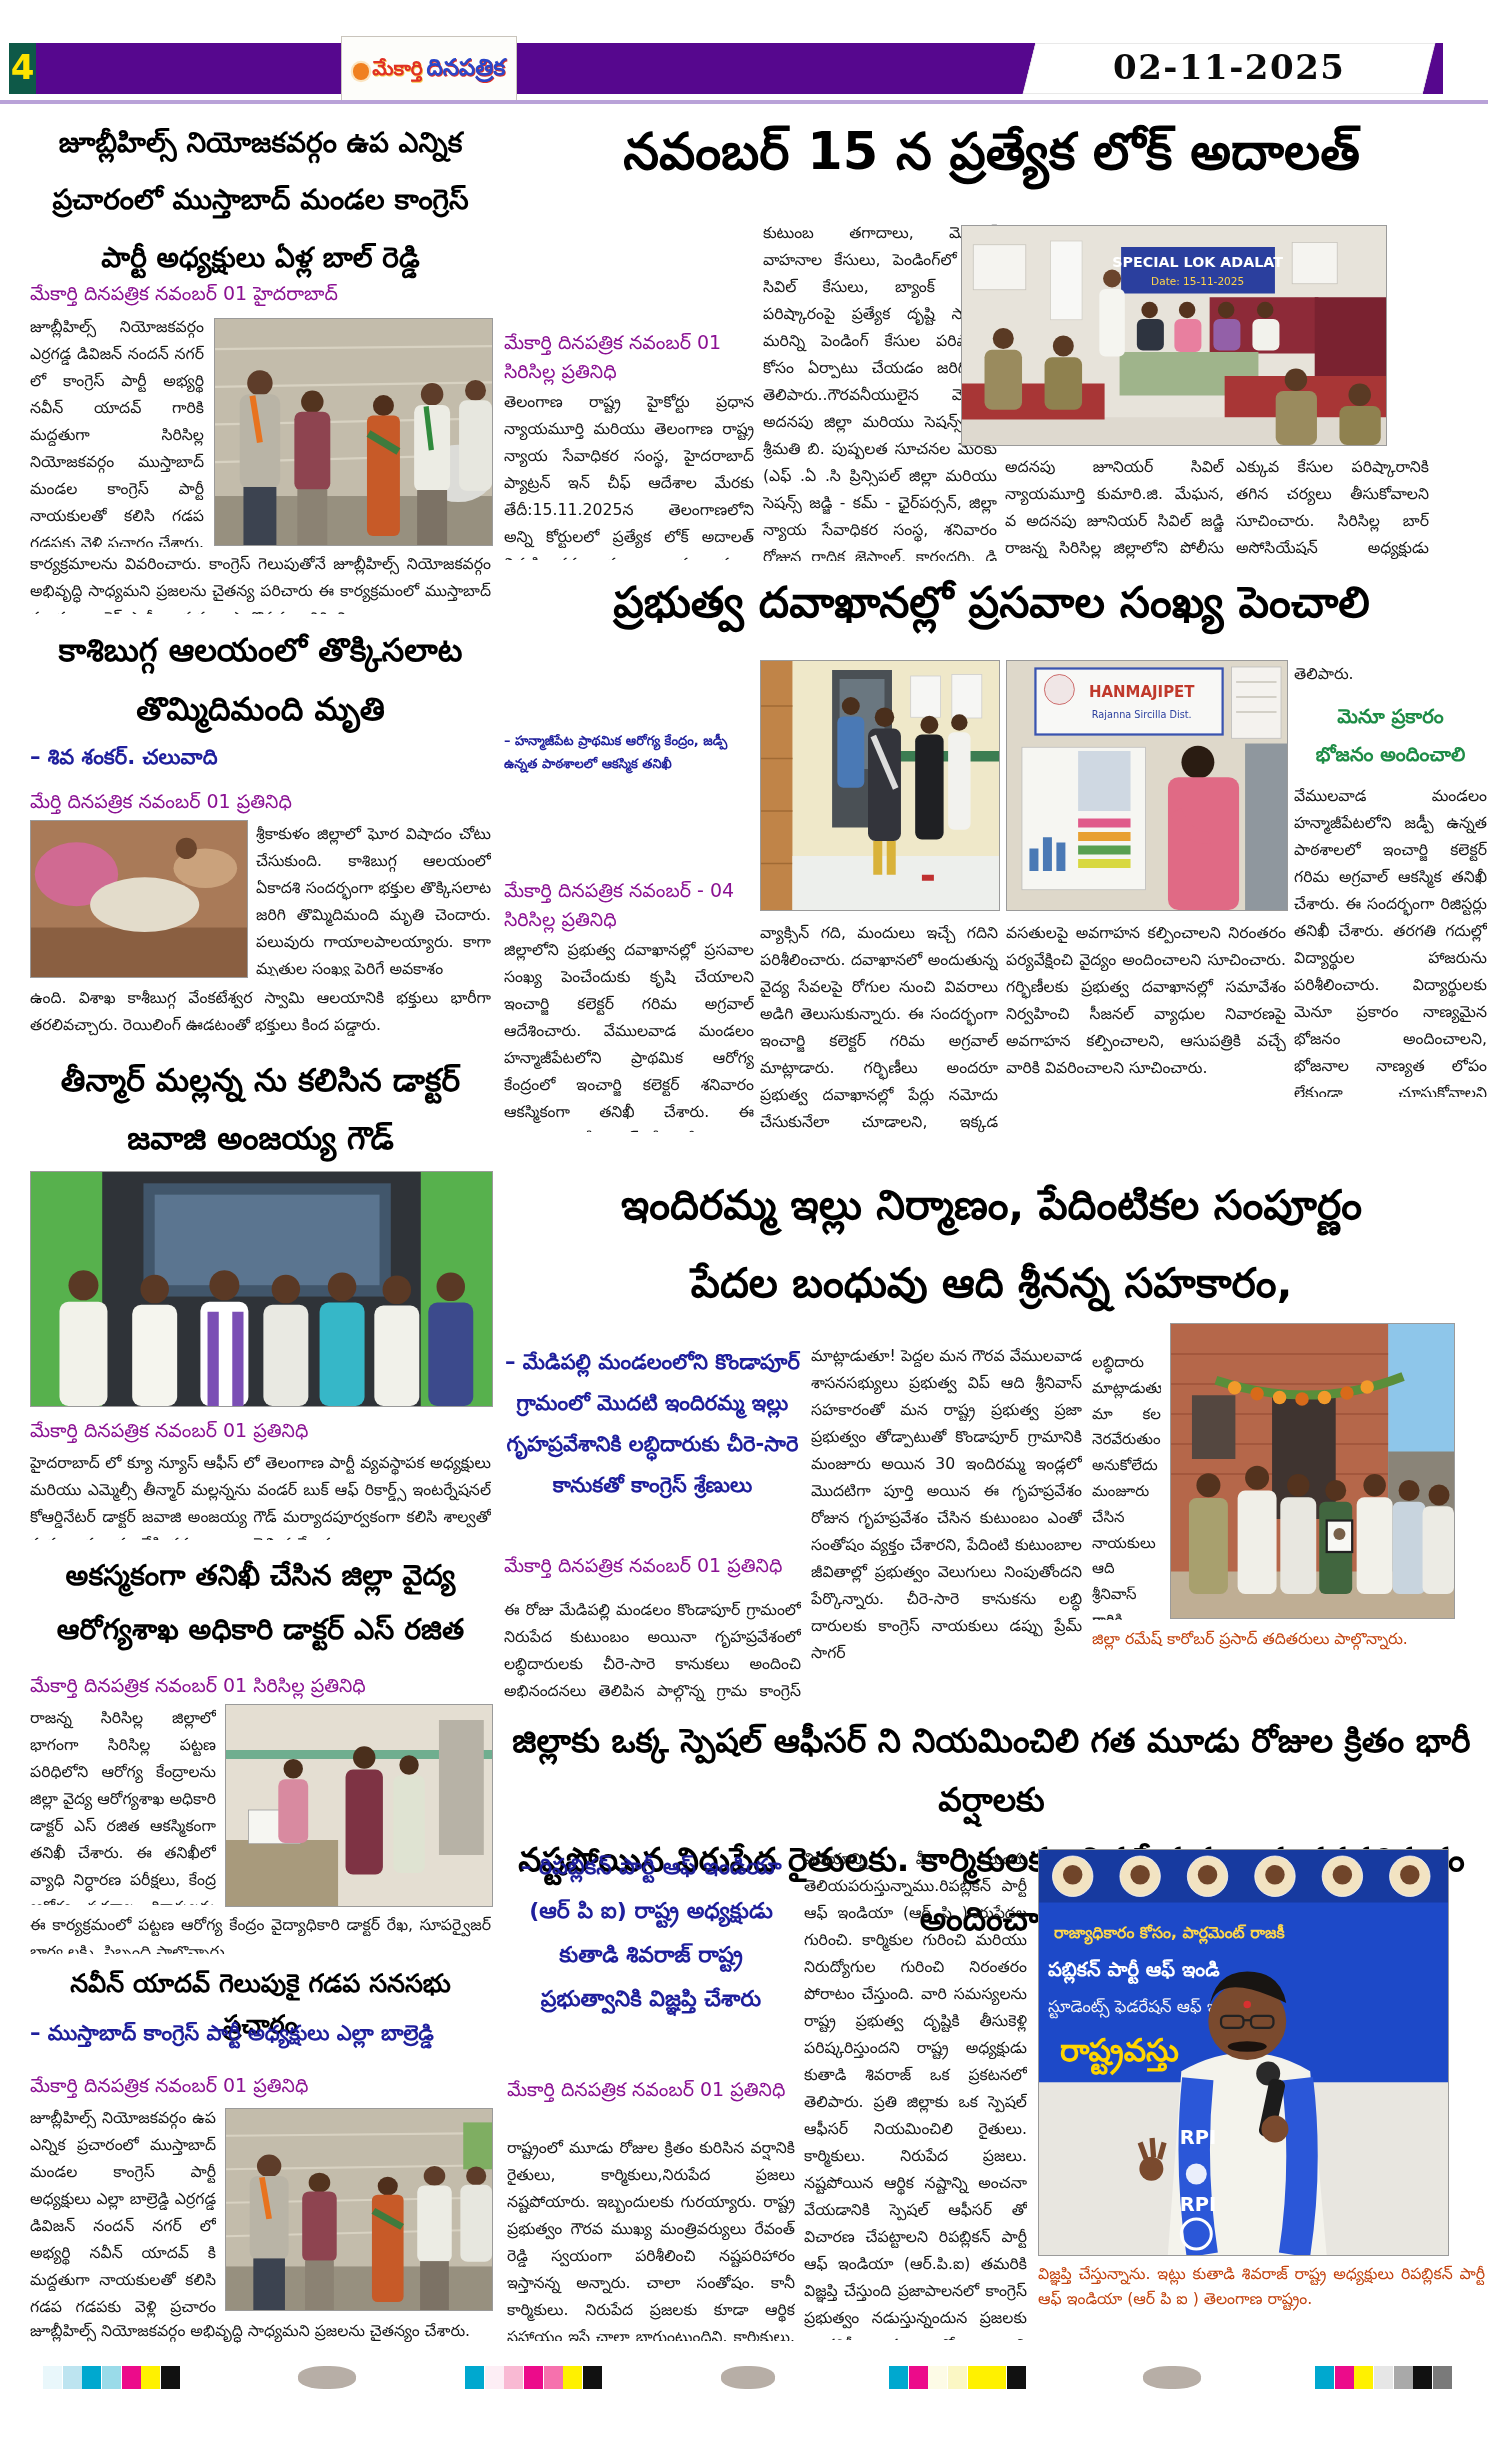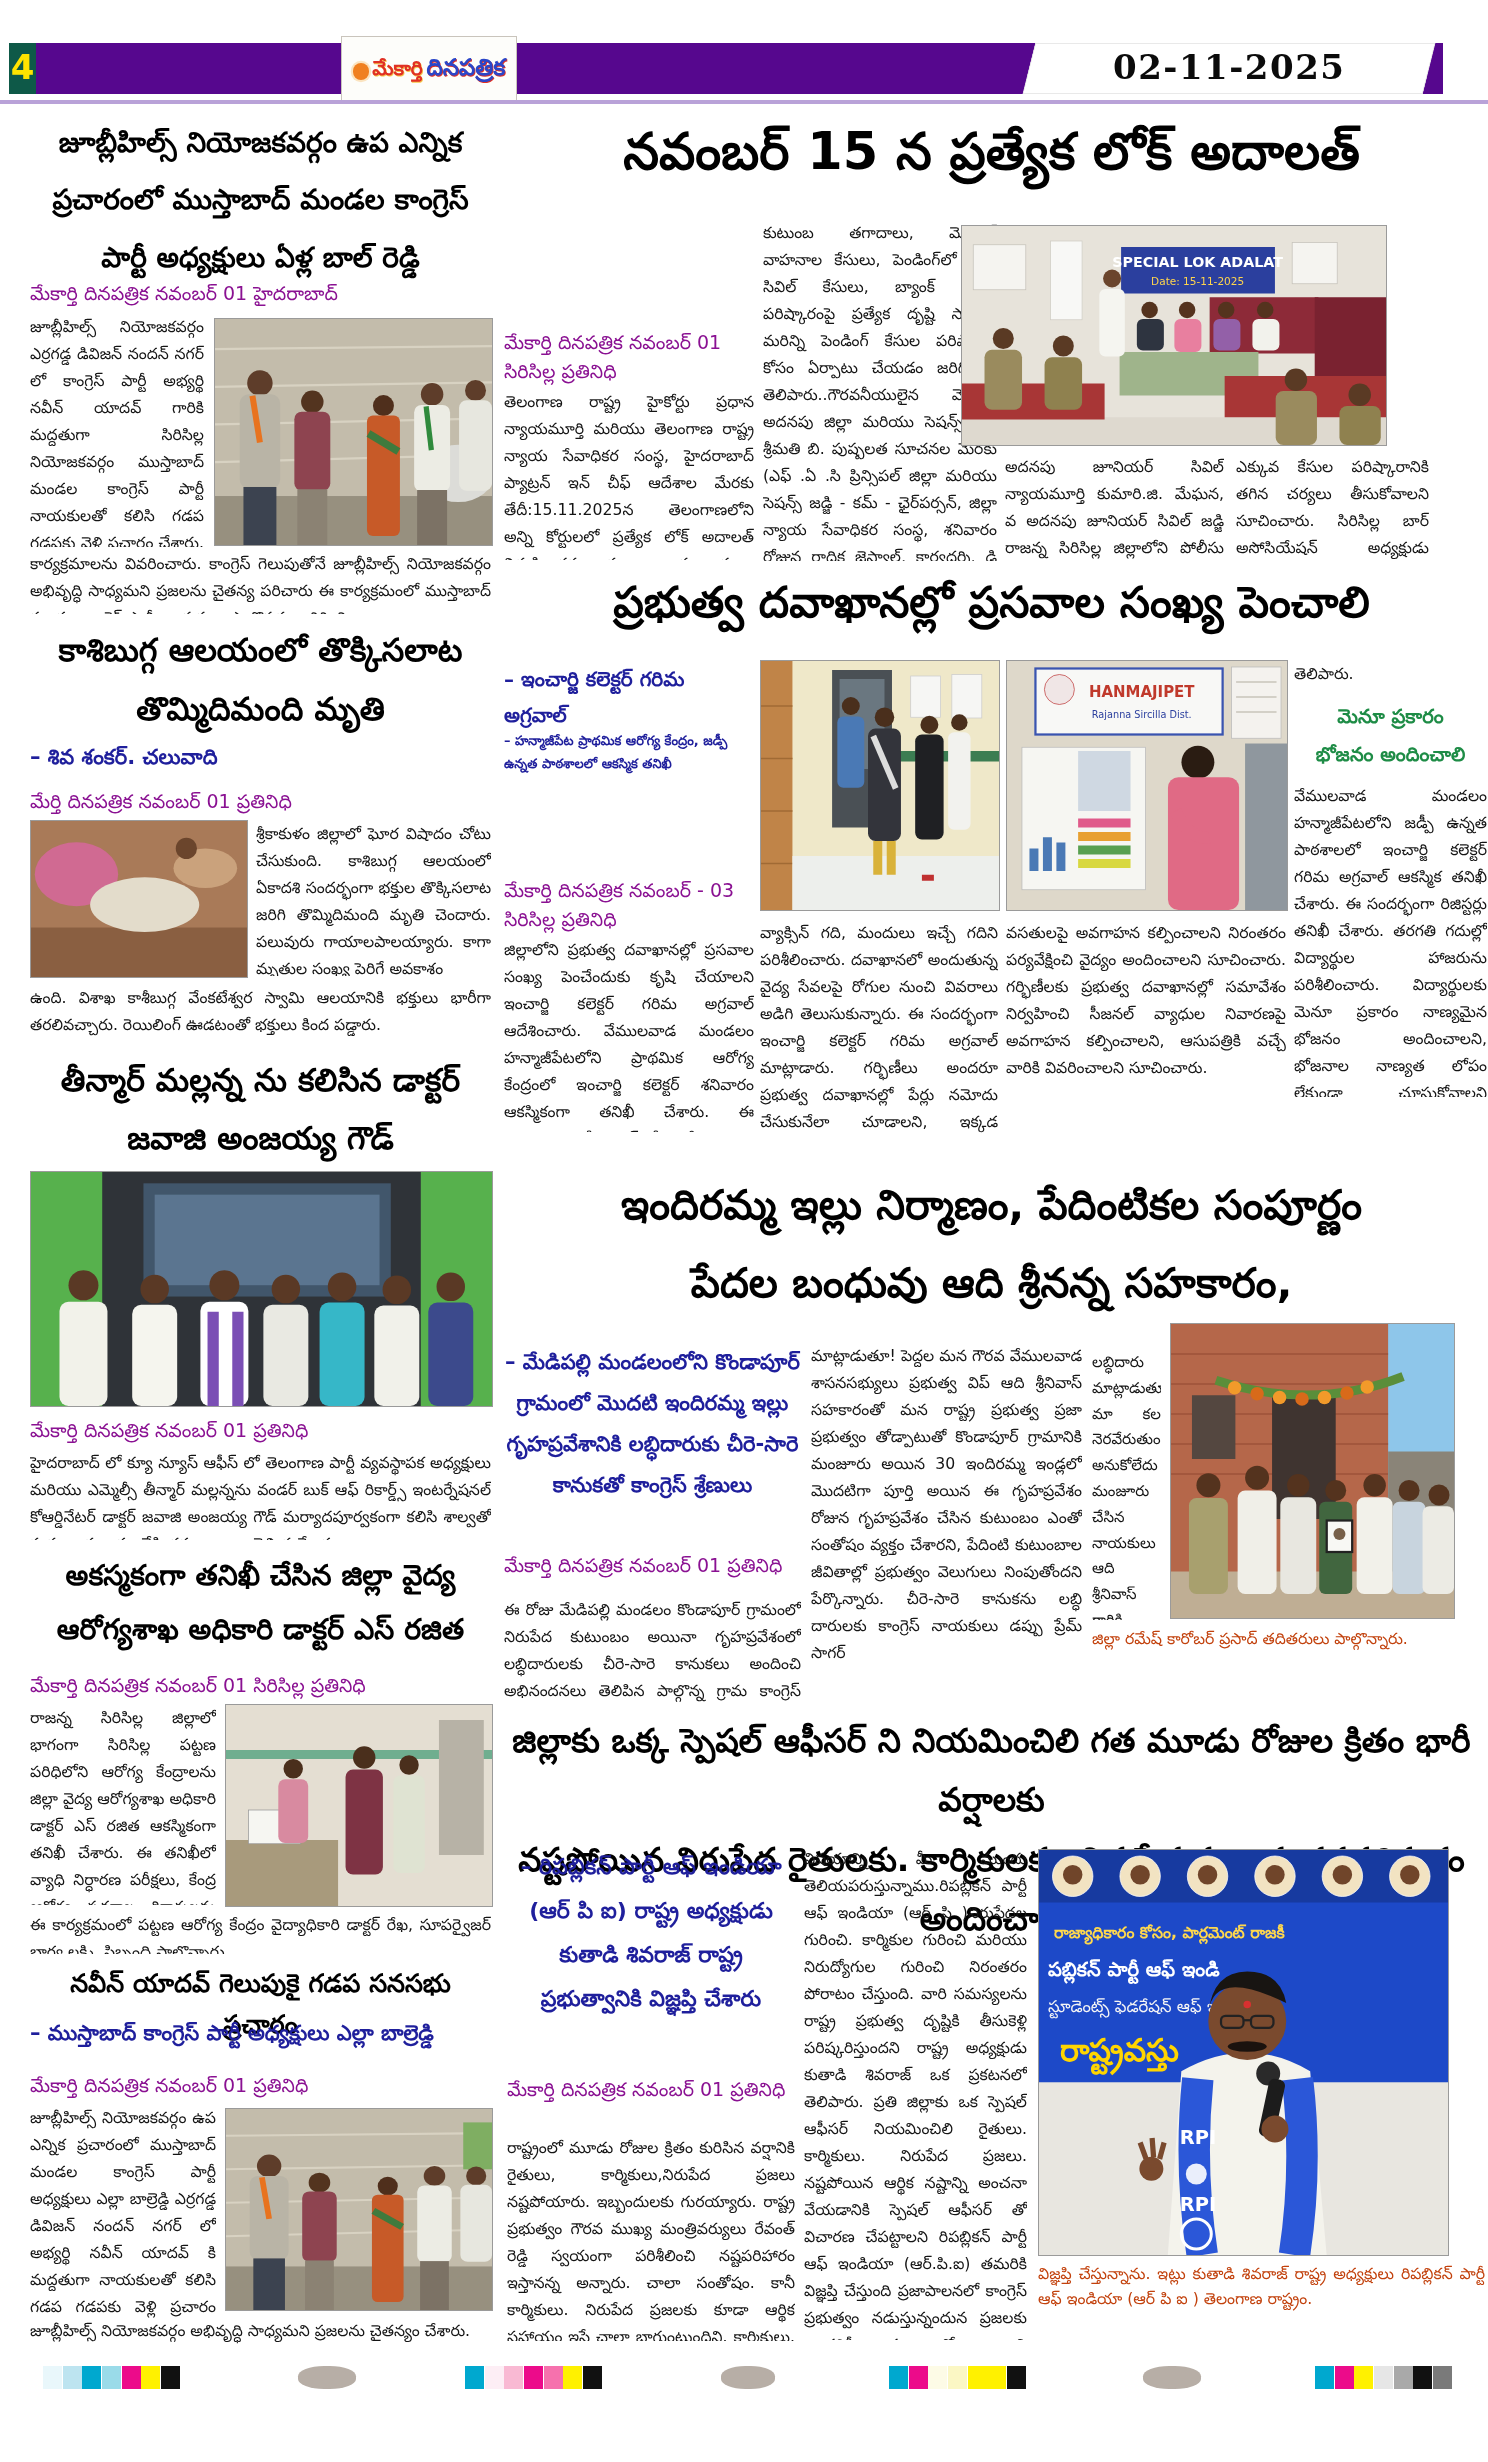--- a/index.html
+++ b/index.html
@@ -212,23 +212,22 @@
       <circle cx="445" cy="205" r="15" fill="#5a3a24"></circle>
         <rect x="418" y="220" width="55" height="72" rx="10" fill="#9a8b5e"></rect>
       <circle cx="530" cy="225" r="15" fill="#5a3a24"></circle>
         <rect x="503" y="240" width="55" height="52" rx="10" fill="#8f814f"></rect>
     </svg>
   </div>
   <div class="abs jtext" style="left:1005px;top:453px;width:219px;height:111px">అదనపు జూనియర్ సివిల్ న్యాయమూర్తి కుమారి.జి. మేఘన, వ అదనపు జూనియర్ సివిల్ జడ్జి రాజన్న సిరిసిల్ల జిల్లాలోని పోలీసు అధికారులతో ప్రత్యేక లోక్ అదాలత్ పై సమావేశం నిర్వహించారు. ఈ సమావేశంలో</div>
   <div class="abs jtext" style="left:1236px;top:453px;width:193px;height:111px">ఎక్కువ కేసుల పరిష్కారానికి తగిన చర్యలు తీసుకోవాలని సూచించారు. సిరిసిల్ల బార్ అసోసియేషన్ అధ్యక్షుడు శ్రీ.జె.శ్రీనివాసరావు, లోక్ అదాలత్ సభ్యుడు శ్రీ.Ch.భాస్కర్ లు పాల్గొన్నారు.</div>
 
   <div class="abs hl" style="left:495px;top:568px;width:993px;font-size:43px;line-height:1.6">ప్రభుత్వ దవాఖానల్లో ప్రసవాల సంఖ్య పెంచాలి</div>
-  <div class="abs navy" style="left:504px;top:661px;width:250px;font-size:20px;line-height:1.8">– ఇంచార్జి కలెక్టర్ గరిమ అగ్రవాల్</div>
   <div class="abs navy" style="left:504px;top:729px;width:250px;font-size:13px;line-height:1.8">– హన్మాజీపేట ప్రాథమిక ఆరోగ్య కేంద్రం, జడ్పీ ఉన్నత పాఠశాలలో ఆకస్మిక తనిఖీ</div>
-  <div class="abs byline" style="left:504px;top:876px;width:250px">మేకార్తి దినపత్రిక నవంబర్ - 03 సిరిసిల్ల ప్రతినిధి</div>
+  <div class="abs byline" style="left:504px;top:876px;width:250px">మేకార్తి దినపత్రిక నవంబర్ - 04 సిరిసిల్ల ప్రతినిధి</div>
   <div class="abs jtext" style="left:504px;top:936px;width:250px;height:196px">జిల్లాలోని ప్రభుత్వ దవాఖానల్లో ప్రసవాల సంఖ్య పెంచేందుకు కృషి చేయాలని ఇంచార్జి కలెక్టర్ గరిమ అగ్రవాల్ ఆదేశించారు. వేములవాడ మండలం హన్మాజీపేటలోని ప్రాథమిక ఆరోగ్య కేంద్రంలో ఇంచార్జి కలెక్టర్ శనివారం ఆకస్మికంగా తనిఖీ చేశారు. ఈ సందర్భంగా పీ హెచ్ సీ లో సిబ్బంది హాజరు, ఓపీ, మందుల రిజిస్టర్</div>
   <div class="abs photo" style="left:760px;top:660px;width:238px;height:249px">
     <svg viewBox="0 0 318 332" preserveAspectRatio="none">
       <rect width="318" height="332" fill="#efe8c9"></rect>
       <rect width="42" height="332" fill="#c08448"></rect>
       <g stroke="#a06a34" stroke-width="2">
           <line x1="0" y1="60" x2="42" y2="60"></line>
           <line x1="0" y1="130" x2="42" y2="130"></line>
           <line x1="0" y1="200" x2="42" y2="200"></line>
           <line x1="0" y1="270" x2="42" y2="270"></line>

